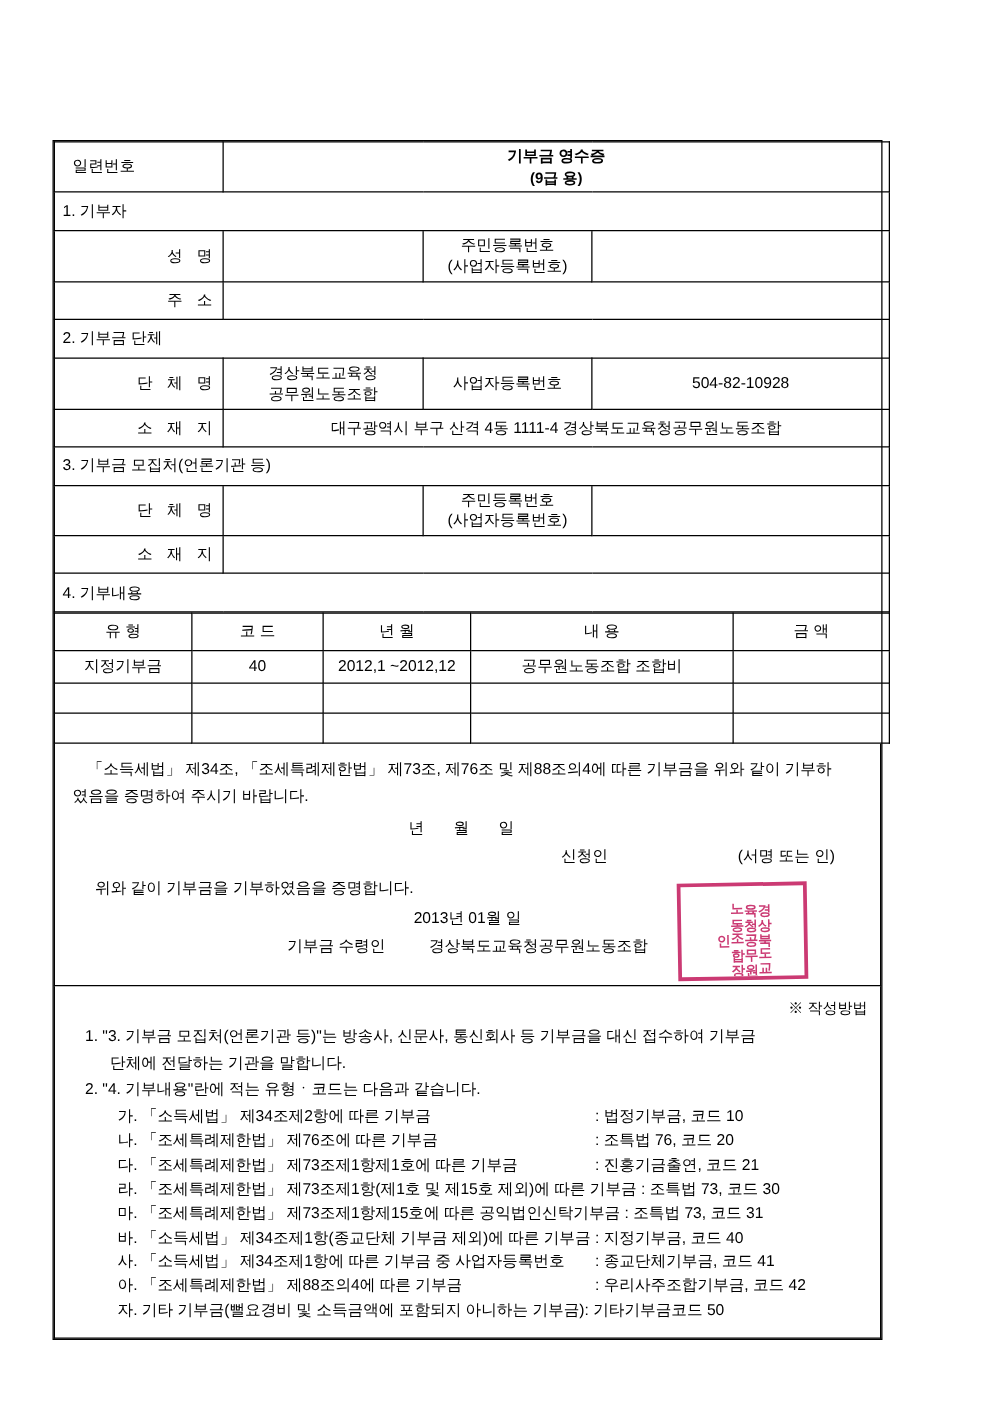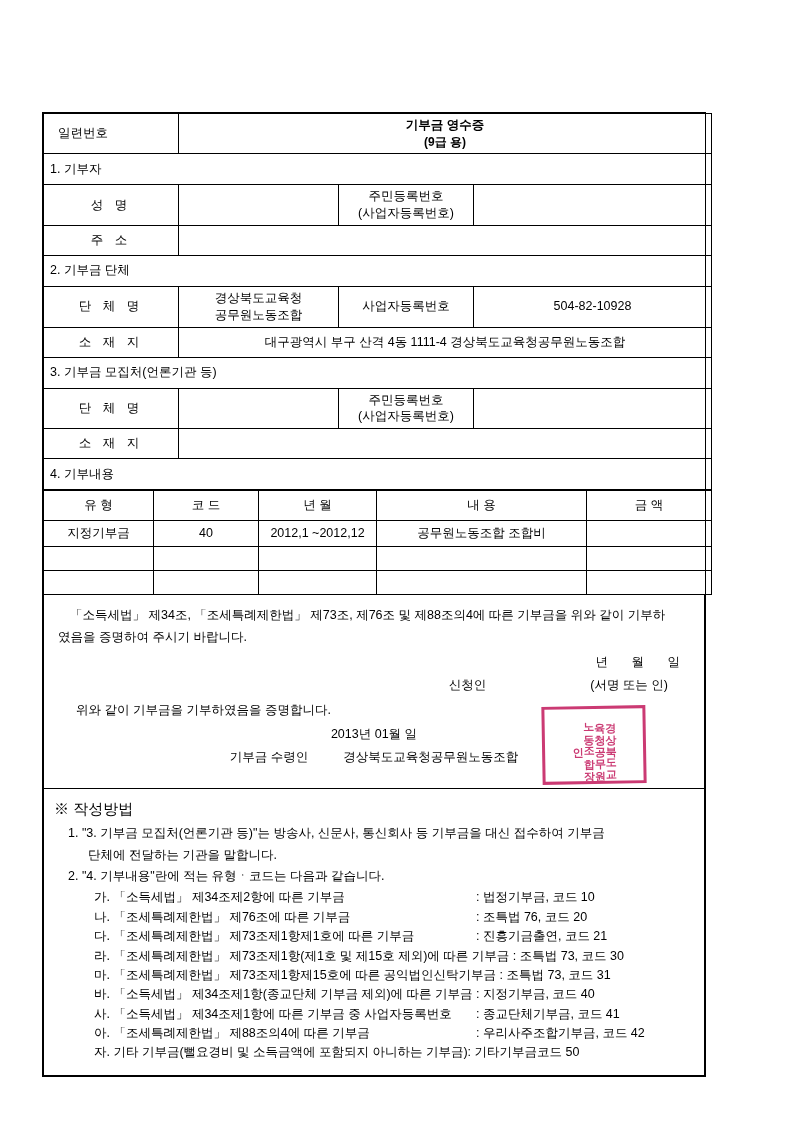--- a/index.html
+++ b/index.html
@@ -34,21 +34,21 @@
     vertical-align: middle;
     line-height: 1.35;
   }
   .c { text-align: center; }
   .sec {
     font-size: 12.5px;
     padding-left: 6px !important;
     height: 24px;
   }
   .label {
-    text-align: center;
+    text-align: right;
     letter-spacing: 4px;
     font-size: 12.5px;
     margin-left: 20px;
   }
   .label-nospace {
     text-align: center;
     font-size: 12.5px;
     letter-spacing: 0;
   }
   .title-cell {
@@ -75,21 +75,21 @@
   .cert-block {
     border: 1px solid #000;
     border-top: none;
     padding: 10px 14px 20px 14px;
     font-size: 12.5px;
     line-height: 1.7;
     position: relative;
   }
   .cert-line1 { text-indent: 12px; }
   .yyyy {
-    text-align: right;
+    text-align: center;
     letter-spacing: 10px;
     margin-top: 4px;
   }
   .sign-row {
     display: flex;
     justify-content: flex-end;
     gap: 104px;
     padding-right: 22px;
     margin-top: 2px;
   }
@@ -127,21 +127,21 @@
     letter-spacing: 1px;
     word-break: break-all;
   }
   .notes {
     border: 1px solid #000;
     border-top: none;
     padding: 8px 10px 12px 10px;
     font-size: 12.5px;
     line-height: 1.55;
   }
-  .notes-title { font-size: 15px; margin-bottom: 4px; }
+  .notes-title { font-size: 12px; margin-bottom: 4px; text-align: right; }
   .note-item { margin: 2px 0 2px 14px; }
   .note-sub { margin-left: 34px; }
   .sub-line {
     margin-left: 40px;
     display: flex;
     align-items: center;
   }
   .sub-line .a { flex: 0 0 382px; }
   .sub-line .b { flex: 1; }
 </style>

